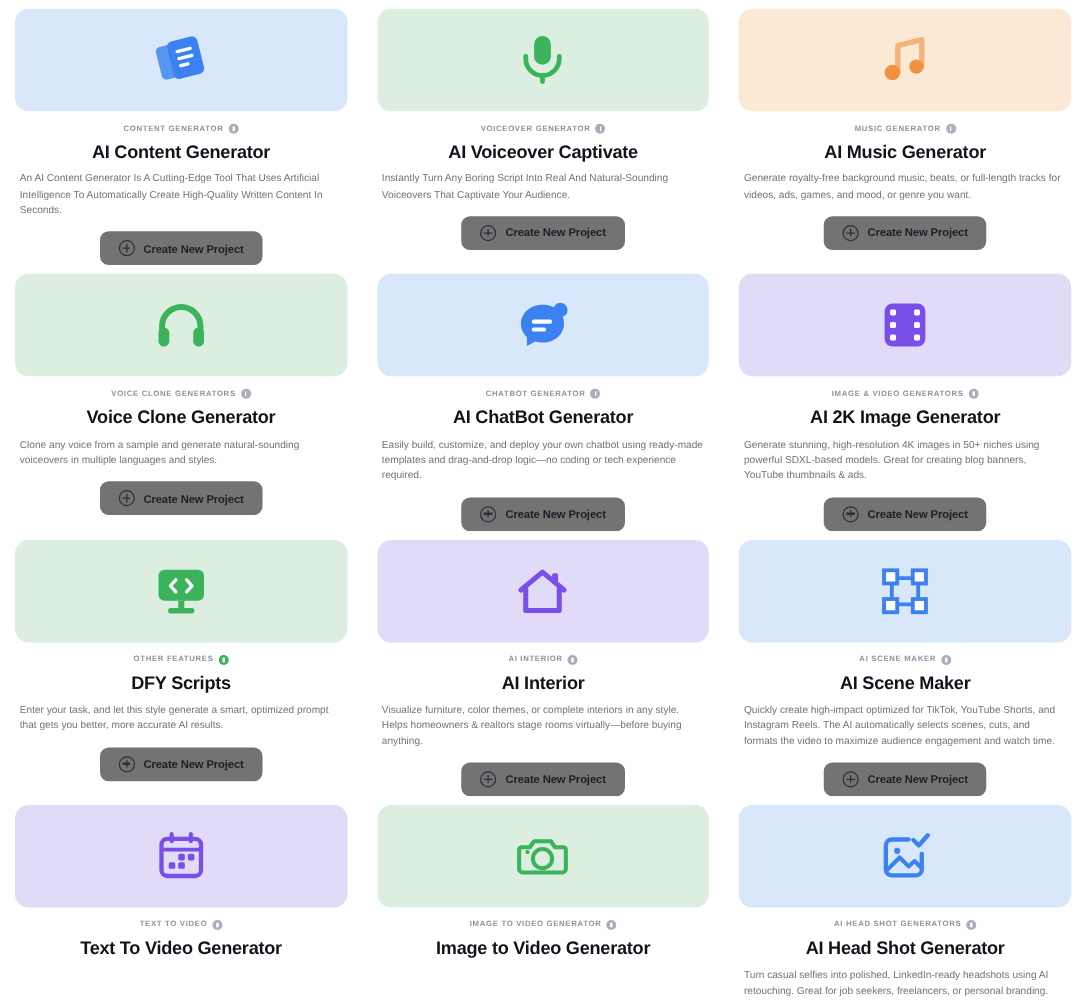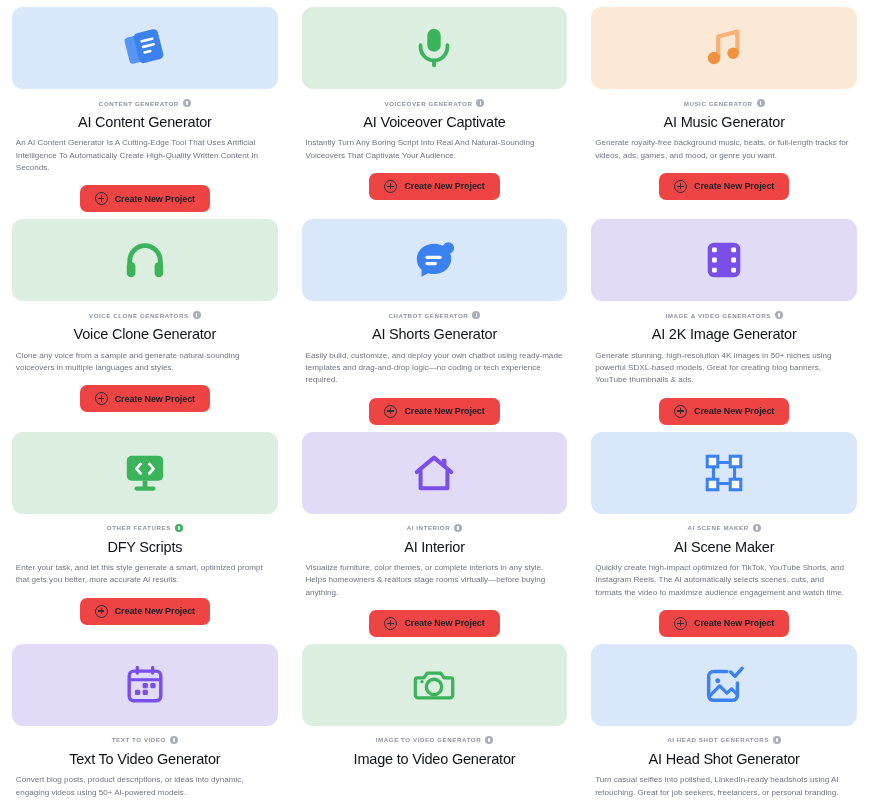--- a/index.html
+++ b/index.html
@@ -72,42 +72,42 @@
     content: "";
     width: 1.6px;
     height: 4px;
     background: #fff;
     border-radius: 1px;
   }
   .badge-info.green { background: #3ab35a; }
 
   .card-title {
     font-size: 14.5px;
-    font-weight: 400;
+    font-weight: 700;
     color: #10131a;
     text-align: center;
     letter-spacing: -0.2px;
     margin-bottom: 6px;
     line-height: 1.2;
   }
 
   .card-desc {
     font-size: 8.1px;
     line-height: 1.52;
     color: #6f7480;
     text-align: left;
     max-width: 258px;
     margin-bottom: 11px;
   }
 
   .cta {
     display: inline-flex;
     align-items: center;
     gap: 7px;
-    background: #ef4444;
+    background: #737373;
     border: none;
     border-radius: 7px;
     padding: 7px 15px;
     cursor: pointer;
     font-family: inherit;
   }
 
   .cta-icon {
     width: 13px;
     height: 13px;
@@ -241,21 +241,21 @@
         <circle cx="39" cy="11.5" r="6" fill="#3b82f0"></circle>
         <rect x="15" y="19.5" width="17" height="3.4" rx="1.7" fill="#fff"></rect>
         <rect x="15" y="26" width="12" height="3.4" rx="1.7" fill="#fff"></rect>
       </svg>
         </span>
     </div>
     <div class="badge">
       <span class="badge-label">CHATBOT GENERATOR</span>
       <span class="badge-info"></span>
     </div>
-    <div class="card-title">AI Shorts Generator</div>
+    <div class="card-title">AI ChatBot Generator</div>
     <div class="card-desc">Easily build, customize, and deploy your own chatbot using ready-made templates and drag-and-drop logic—no coding or tech experience required.</div>
     <button class="cta">
       <span class="cta-icon"></span>
       <span class="cta-label">Create New Project</span>
     </button>
   </div>
     <div class="card row-1">
     <div class="icon-tile" style="background:#e1dbf7">
       <span>
           <svg width="46" height="46" viewBox="0 0 48 48" fill="none">
@@ -358,21 +358,20 @@
         <rect x="21.5" y="22" width="5.5" height="5.5" rx="1.4" fill="#7a4ee8"></rect>
         <rect x="29.5" y="22" width="5.5" height="5.5" rx="1.4" fill="#7a4ee8"></rect>
       </svg>
         </span>
     </div>
     <div class="badge">
       <span class="badge-label">TEXT TO VIDEO</span>
       <span class="badge-info"></span>
     </div>
     <div class="card-title">Text To Video Generator</div>
-    <div class="card-desc">Convert blog posts, product descriptions, or ideas into dynamic, engaging videos using 50+ AI-powered models.</div>
 
   </div>
     <div class="card row-3">
     <div class="icon-tile" style="background:#dbeee0">
       <span>
           <svg width="46" height="46" viewBox="0 0 48 48" fill="none">
         <path d="M6.5 16.5h7l3.5-5h14l3.5 5h7a2 2 0 0 1 2 2v16a3 3 0 0 1-3 3H7.5a3 3 0 0 1-3-3v-16a2 2 0 0 1 2-2z" stroke="#3ab35a" stroke-width="3.4" stroke-linejoin="round" fill="none"></path>
         <circle cx="24" cy="26" r="8" stroke="#3ab35a" stroke-width="3.4" fill="none"></circle>
         <circle cx="11.5" cy="20.5" r="1.8" fill="#3ab35a"></circle>
       </svg>

